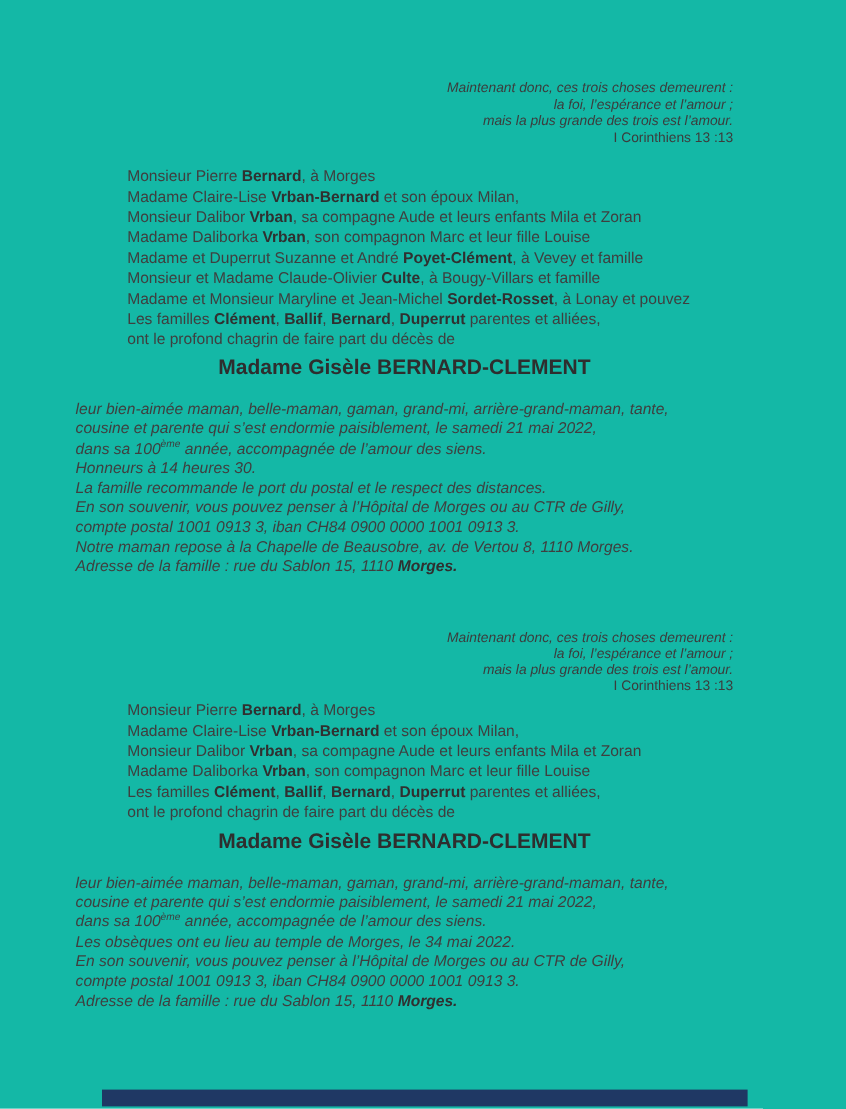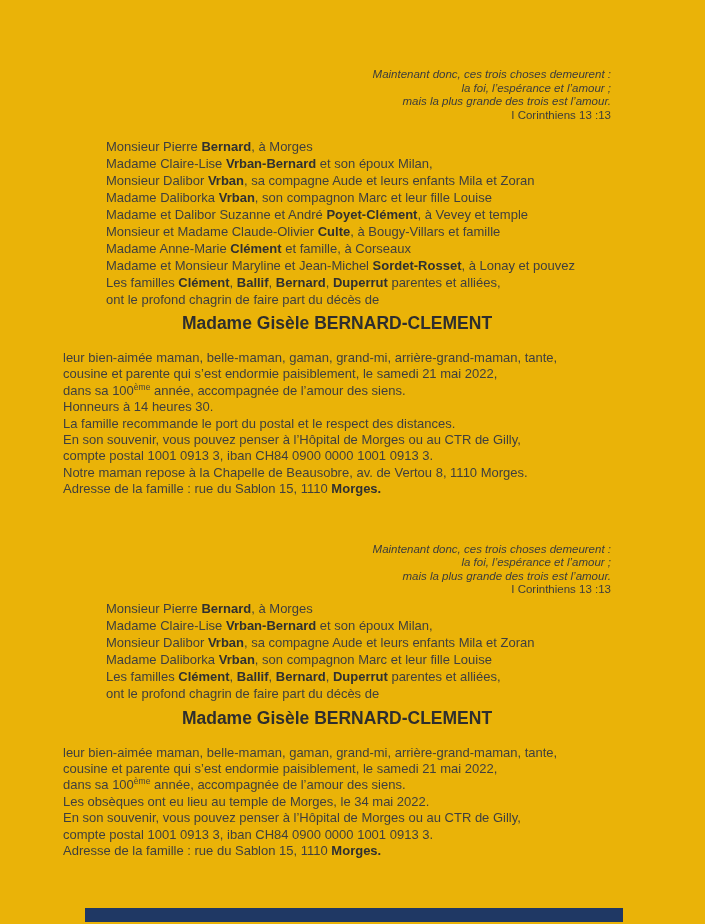--- a/index.html
+++ b/index.html
@@ -1,19 +1,19 @@
 <!DOCTYPE html>
 <html><head>
 <meta charset="utf-8">
 <style>
   html,body{margin:0;padding:0;background:#ffffff;}
   .page{
     position:relative;
     width:705px;height:924px;
-    background:#eab308;
+    background:#14b8a6;
     font-family:"Liberation Sans", sans-serif;
     color:#3f3f3f;
     overflow:hidden;
   }
   .content{
     position:absolute;
     left:63px;top:0;
     width:548px;
   }
   .quote{
@@ -39,20 +39,21 @@
     font-size:17.5px;
     line-height:20px;
     font-weight:bold;
     color:#2e2e2e;
   }
   .title-1{margin-top:5px;}
   .title-2{margin-top:6px;}
   .bodytext{
     font-size:13px;
     line-height:16.4px;
+    font-style:italic;
   }
   .bodytext-1{margin-top:9px;}
   .bodytext-2{margin-top:10px;}
   .b{font-weight:bold;color:#303030;}
   sup{font-size:8.5px;line-height:0;vertical-align:super;}
   .line{white-space:nowrap;}
   .bottom-bar{
     position:absolute;
     left:85px;top:908px;
     width:538px;height:14px;
@@ -69,23 +70,22 @@
         <div class="q-line">Maintenant donc, ces trois choses demeurent :</div>
         <div class="q-line">la foi, l’espérance et l’amour ;</div>
         <div class="q-line">mais la plus grande des trois est l’amour.</div>
         <div class="q-ref">I Corinthiens 13 :13</div>
       </div>
       <div class="family family-1">
           <div class="line"><span>Monsieur Pierre </span><span class="b">Bernard</span><span>, à Morges</span></div>
           <div class="line"><span>Madame Claire-Lise </span><span class="b">Vrban-Bernard</span><span> et son époux Milan,</span></div>
           <div class="line"><span>Monsieur Dalibor </span><span class="b">Vrban</span><span>, sa compagne Aude et leurs enfants Mila et Zoran</span></div>
           <div class="line"><span>Madame Daliborka </span><span class="b">Vrban</span><span>, son compagnon Marc et leur fille Louise</span></div>
-          <div class="line"><span>Madame et Dalibor Suzanne et André </span><span class="b">Poyet-Clément</span><span>, à Vevey et temple</span></div>
+          <div class="line"><span>Madame et Duperrut Suzanne et André </span><span class="b">Poyet-Clément</span><span>, à Vevey et famille</span></div>
           <div class="line"><span>Monsieur et Madame Claude-Olivier </span><span class="b">Culte</span><span>, à Bougy-Villars et famille</span></div>
-          <div class="line"><span>Madame Anne-Marie </span><span class="b">Clément</span><span> et famille, à Corseaux</span></div>
           <div class="line"><span>Madame et Monsieur Maryline et Jean-Michel </span><span class="b">Sordet-Rosset</span><span>, à Lonay et pouvez</span></div>
           <div class="line"><span>Les familles </span><span class="b">Clément</span><span>, </span><span class="b">Ballif</span><span>, </span><span class="b">Bernard</span><span>, </span><span class="b">Duperrut</span><span> parentes et alliées,</span></div>
           <div class="line"><span>ont le profond chagrin de faire part du décès de</span></div>
         </div>
       <h1 class="title title-1">Madame Gisèle BERNARD-CLEMENT</h1>
       <div class="bodytext bodytext-1">
           <div class="line"><span>leur bien-aimée maman, belle-maman, gaman, grand-mi, arrière-grand-maman, tante,</span></div>
           <div class="line"><span>cousine et parente qui s’est endormie paisiblement, le samedi 21 mai 2022,</span></div>
           <div class="line"><span>dans sa 100</span><sup>ème</sup><span> année, accompagnée de l’amour des siens.</span></div>
           <div class="line"><span>Honneurs à 14 heures 30.</span></div>

